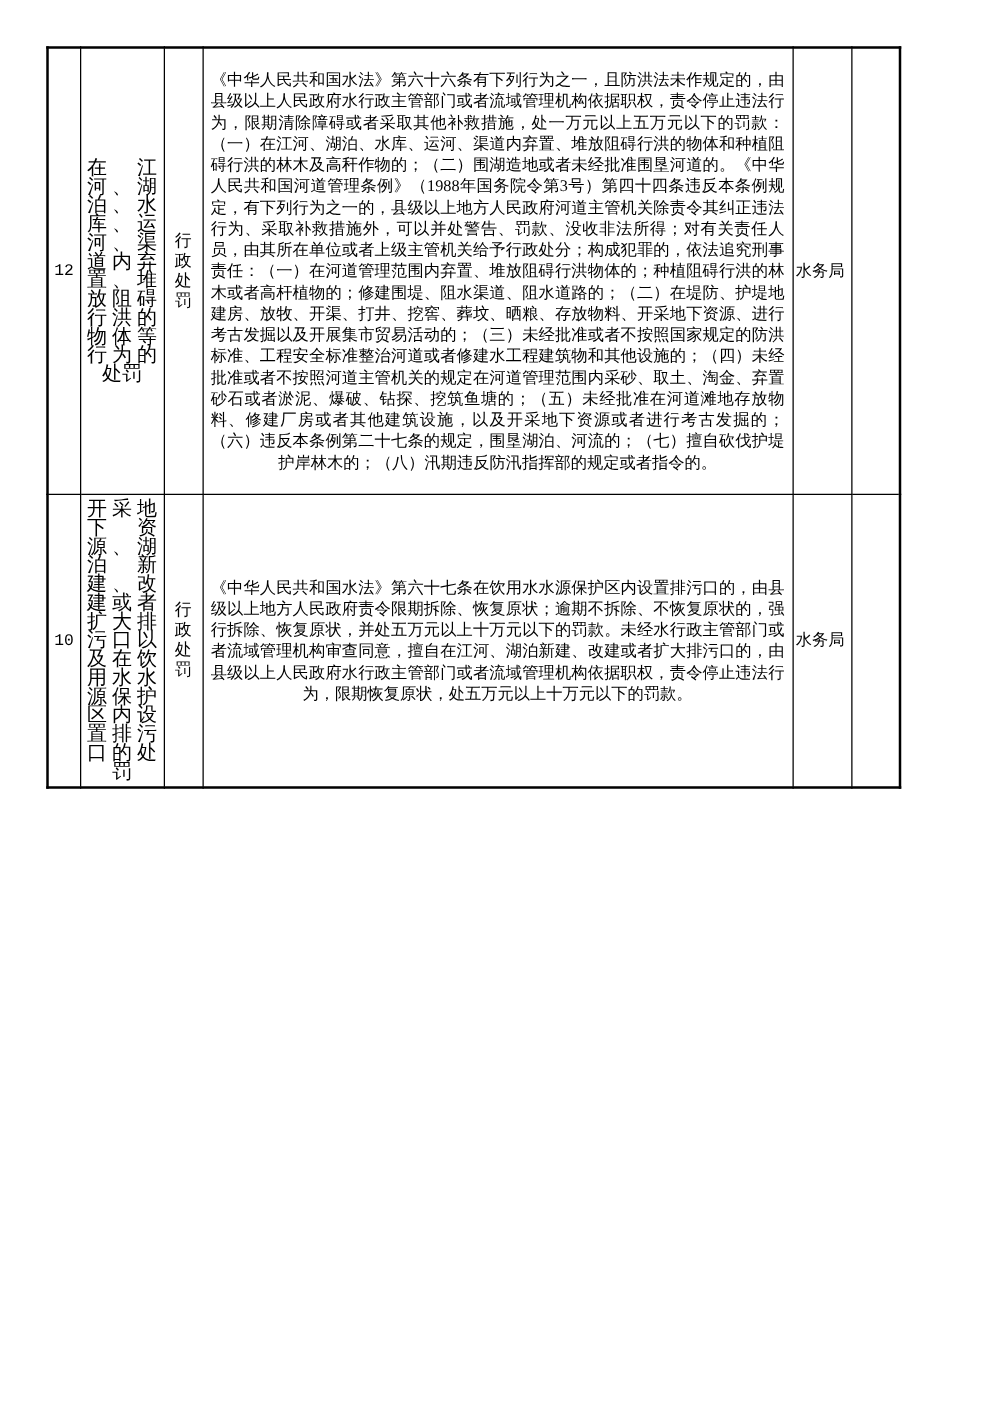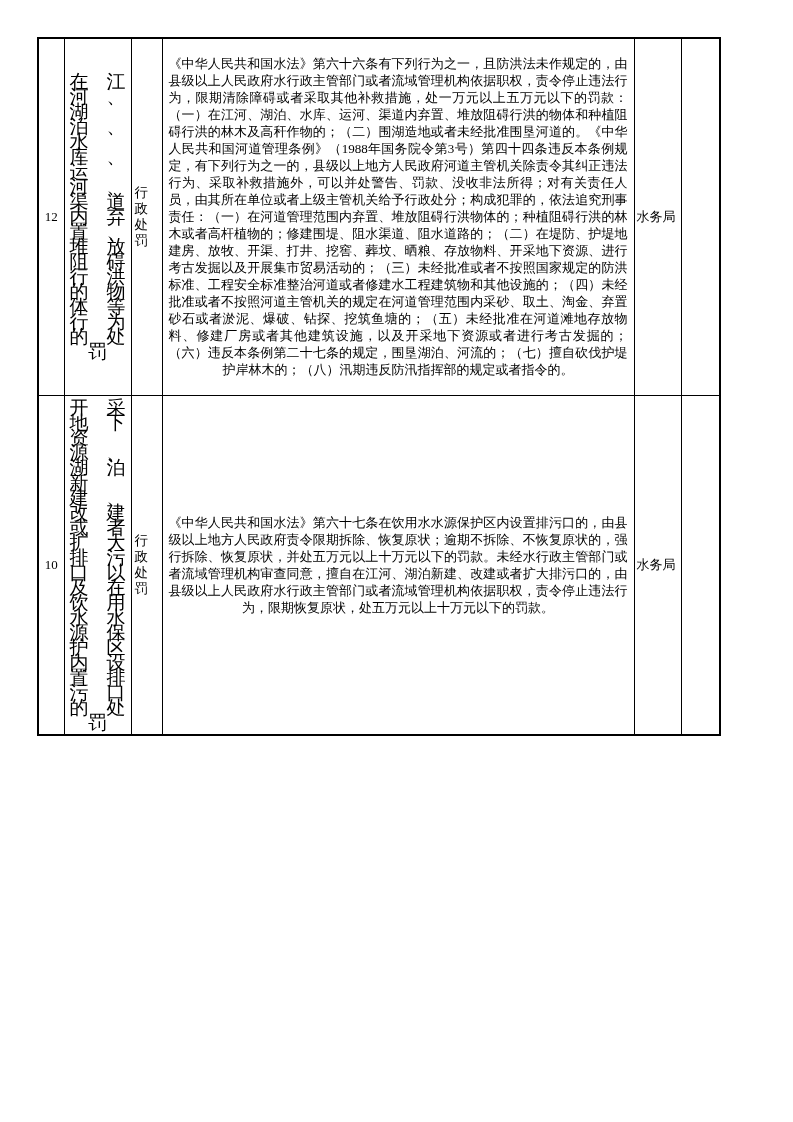--- a/index.html
+++ b/index.html
@@ -33,33 +33,35 @@
 
   td {
     border: 1px solid #000000;
     vertical-align: middle;
     padding: 0;
     overflow: hidden;
   }
   td.cell-num {
     text-align: center;
     font-size: 13px;
+    font-family: Liberation Mono, monospace;
   }
   td.cell-category {
-    font-size: 19px;
+    font-size: 16px;
     line-height: 15px;
     padding: 4px 5px;
     text-align: justify;
     text-align-last: center;
     word-break: break-all;
   }
   td.cell-type {
     font-size: 13.5px;
     line-height: 16px;
     padding: 0 3px;
+    text-align: center;
     word-break: break-all;
   }
   td.cell-legal {
     font-size: 13px;
     line-height: 17px;
     padding: 2px 6px;
     text-align: justify;
     text-align-last: center;
     word-break: break-all;
   }

